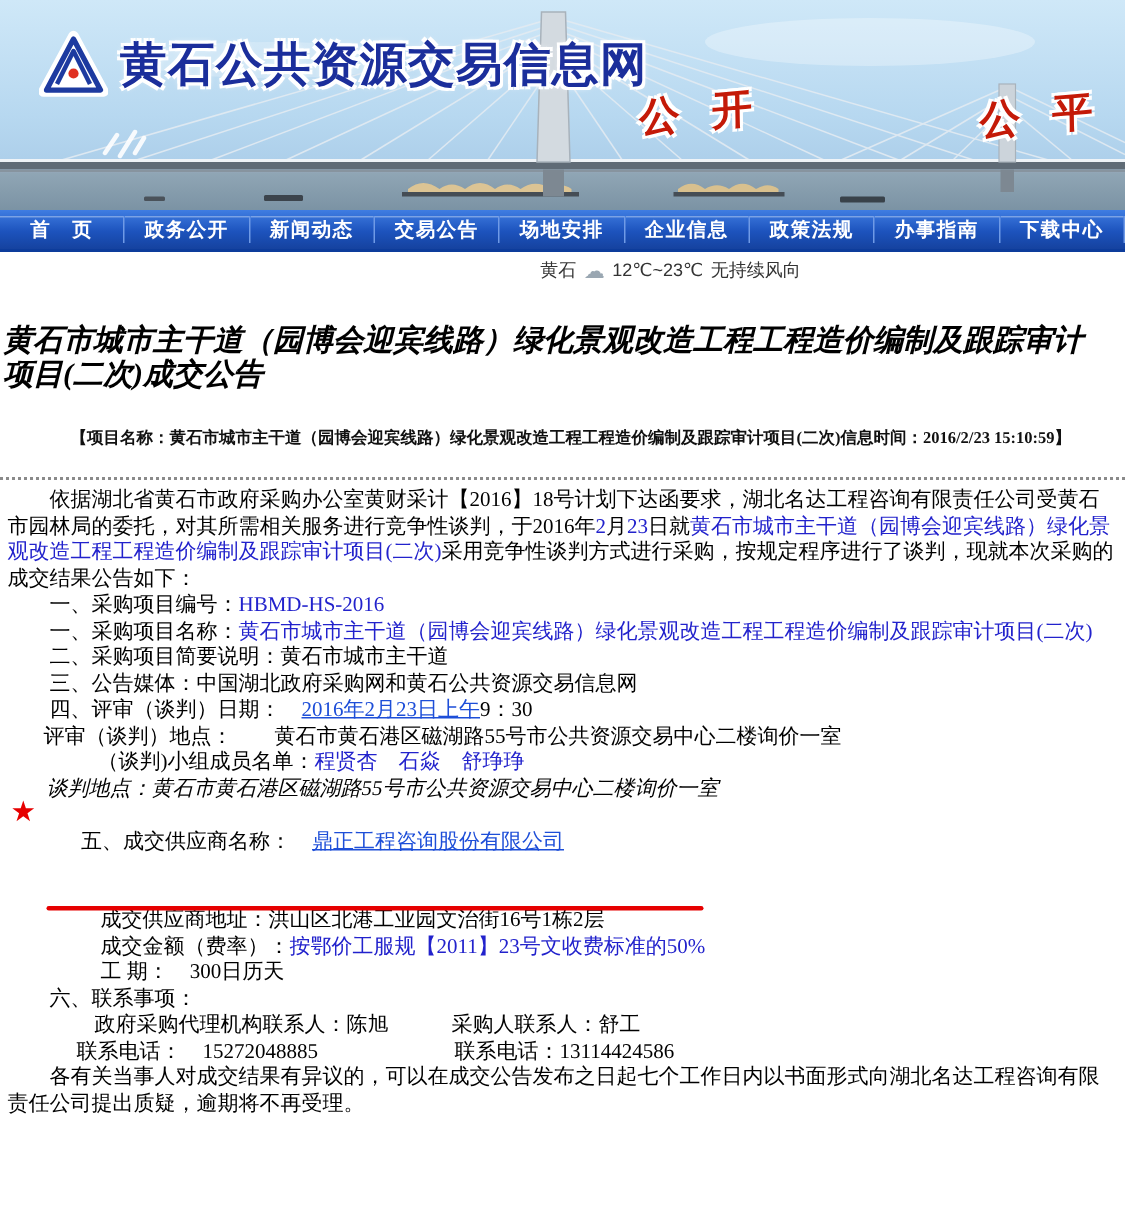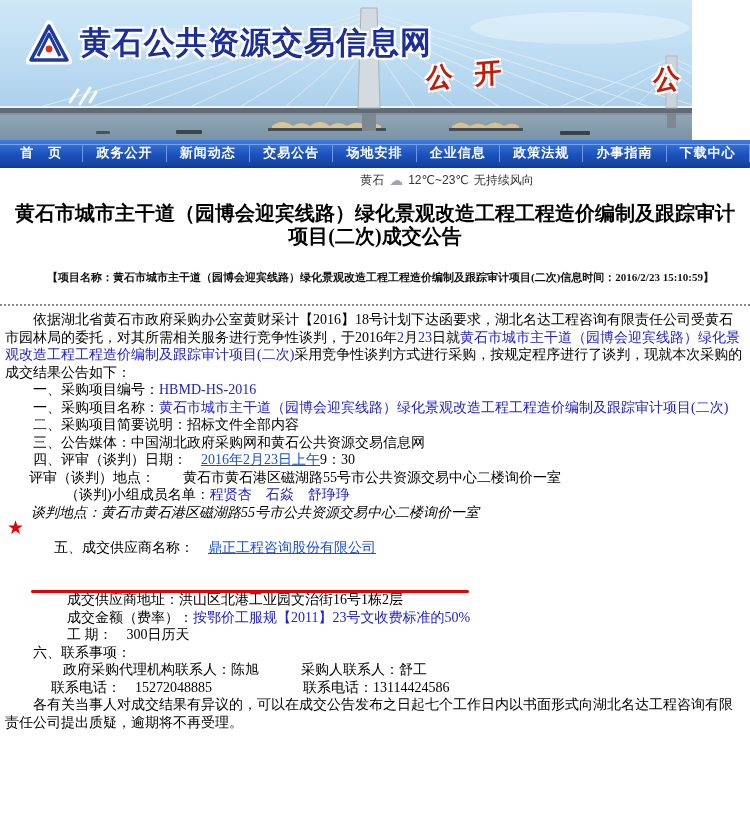--- a/index.html
+++ b/index.html
@@ -3,21 +3,21 @@
 <meta charset="utf-8">
 <style>
   html,body { margin:0; padding:0; }
   body {
     width:750px; background:#ffffff; color:#000;
     font-family:"Liberation Serif","DejaVu Serif",serif;
   }
   .page { width:750px; }
 
   
-  .header { position:relative; width:692px; height:140px; overflow:hidden; }
+  .header { position:relative; width:750px; height:140px; overflow:hidden; }
   .bridge-svg { position:absolute; left:0; top:0; }
   .brand { position:absolute; left:26px; top:20px; display:flex; align-items:center; }
   .logo { width:46px; height:46px; margin-right:8px; flex:0 0 auto; }
   .site-title {
     font-family:"Liberation Sans","DejaVu Sans",sans-serif;
     font-weight:bold; font-size:31px; line-height:46px; letter-spacing:1px;
     color:#1b2e9b;
     text-shadow:-2px -2px 0 #fff,2px -2px 0 #fff,-2px 2px 0 #fff,2px 2px 0 #fff,0 0 5px #fff;
     white-space:nowrap;
   }
@@ -45,22 +45,22 @@
     box-shadow:inset 0 1px 0 rgba(255,255,255,.35);
   }
 
   
   .weather { height:24px; display:flex; align-items:center; justify-content:center;
     font-family:"Liberation Sans","DejaVu Sans",sans-serif; font-size:12px; color:#333; }
   .weather-inner { position:relative; left:72px; display:flex; align-items:center; gap:5px; white-space:pre; }
   .cloud-glyph { color:#9aa7b2; font-size:14px; }
 
   
-  .doc-title { margin:10px 2px 0; text-align:center; font-weight:bold;
-    font-size:20px; line-height:23px; }
+  .doc-title { margin:24px 2px 0; text-align:left; font-weight:bold;
+    font-size:20px; line-height:23px;font-style:italic; }
   .meta { margin-top:10px; text-align:center; font-weight:bold; font-size:11px;
     white-space:pre-wrap; color:#111; }
   .meta-time { }
   .dotline { height:0; border:none; border-top:2px dotted #8a8a8a; margin:7px 0 5px; }
 
   
   .content { padding:0 5px; font-size:14px; line-height:17.5px; }
   .content p { margin:0; }
   .line { white-space:pre-wrap; }
   .para { text-indent:28px; white-space:pre-wrap; }
@@ -202,21 +202,21 @@
   <hr class="dotline">
 
   <div class="content">
 
     <p class="para"><span>依据湖北省黄石市政府采购办公室黄财采计【2016】18号计划下达函要求，湖北名达工程咨询有限责任公司受黄石市园林局的委托，对其所需相关服务进行竞争性谈判，于2016年</span><span class="blue">2</span><span>月</span><span class="blue">23</span><span>日就</span><span class="blue">黄石市城市主干道（园博会迎宾线路）绿化景观改造工程工程造价编制及跟踪审计项目(二次)</span><span>采用竞争性谈判方式进行采购，按规定程序进行了谈判，现就本次采购的成交结果公告如下：</span></p>
 
     <div class="line l-num"><span>一、采购项目编号：</span><span class="blue">HBMD-HS-2016</span></div>
 
     <div class="line l-num"><span>一、采购项目名称：</span><span class="blue">黄石市城市主干道（园博会迎宾线路）绿化景观改造工程工程造价编制及跟踪审计项目(二次)</span></div>
 
-    <div class="line l-num"><span>二、采购项目简要说明：</span><span>招标文件全部内容</span></div>
+    <div class="line l-num"><span>二、采购项目简要说明：</span><span>黄石市城市主干道</span></div>
 
     <div class="line l-num"><span>三、公告媒体：</span><span>中国湖北政府采购网和黄石公共资源交易信息网</span></div>
 
     <div class="line l-num"><span>四、评审（谈判）日期：　</span><span class="blue-u">2016年2月23日上午</span><span>9：30</span></div>
 
     <div class="line l-review"><span>评审（谈判）地点：　　</span><span>黄石市黄石港区磁湖路55号市公共资源交易中心二楼询价一室</span></div>
 
     <div class="line l-panel"><span>（谈判)小组成员名单：</span><span class="blue">程贤杏　石焱　舒琤琤</span></div>
 
     <div class="line l-talk"><span>谈判地点：</span><span>黄石市黄石港区磁湖路55号市公共资源交易中心二楼询价一室</span></div>

